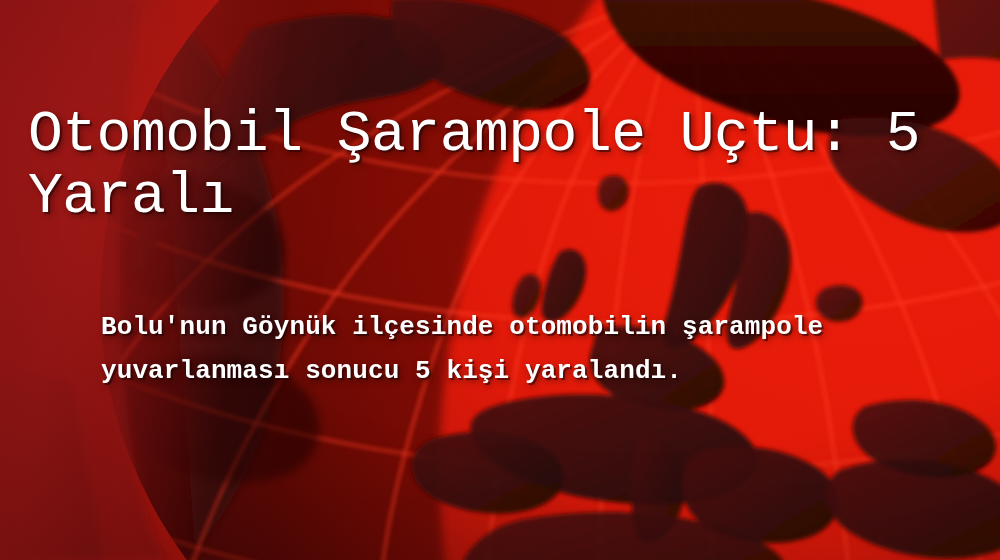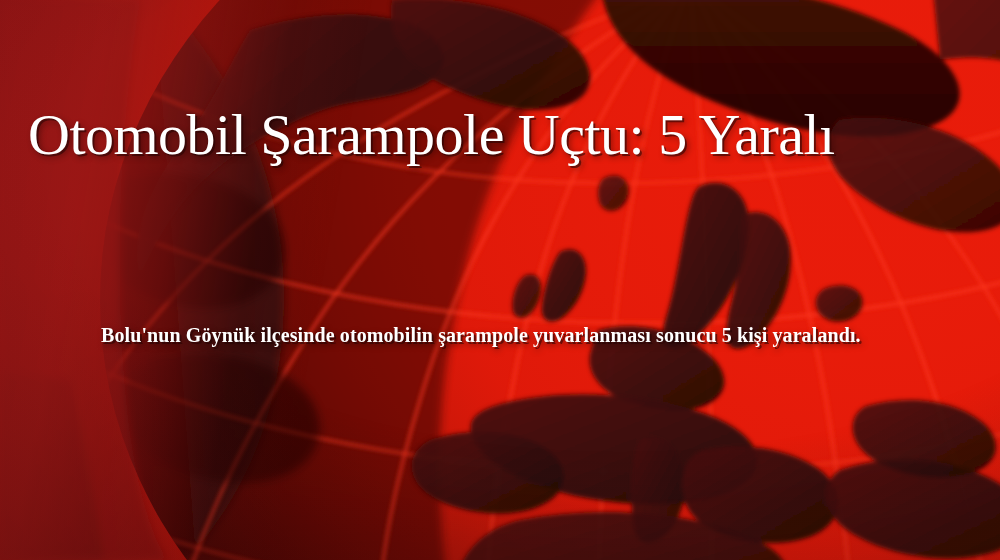--- a/index.html
+++ b/index.html
@@ -6,21 +6,21 @@
   html, body {
     margin: 0;
     padding: 0;
     background: #000;
   }
   #stage {
     position: relative;
     width: 1000px;
     height: 560px;
     overflow: hidden;
-    font-family: Liberation Serif, serif;
+    font-family: Liberation Mono, monospace;
     background: #b01818;
   }
 
   
   .layer {
     position: absolute;
     inset: 0;
     width: 100%;
     height: 100%;
   }
@@ -61,22 +61,22 @@
       2px 2px 0 rgba(35,4,4,0.55),
       3px 3px 6px rgba(20,0,0,0.45);
     white-space: pre-line;
   }
   .summary {
     position: absolute;
     left: 101px;
     top: 305px;
     width: 760px;
     color: #ffffff;
-    font-size: 20px;
-    line-height: 60px;
+    font-size: 26px;
+    line-height: 44px;
     font-weight: 700;
     letter-spacing: 0.1px;
     text-shadow:
       2px 2px 0 rgba(35,4,4,0.55),
       2px 3px 6px rgba(20,0,0,0.5);
     white-space: pre-line;
   }
 </style>
 </head>
 <body>

